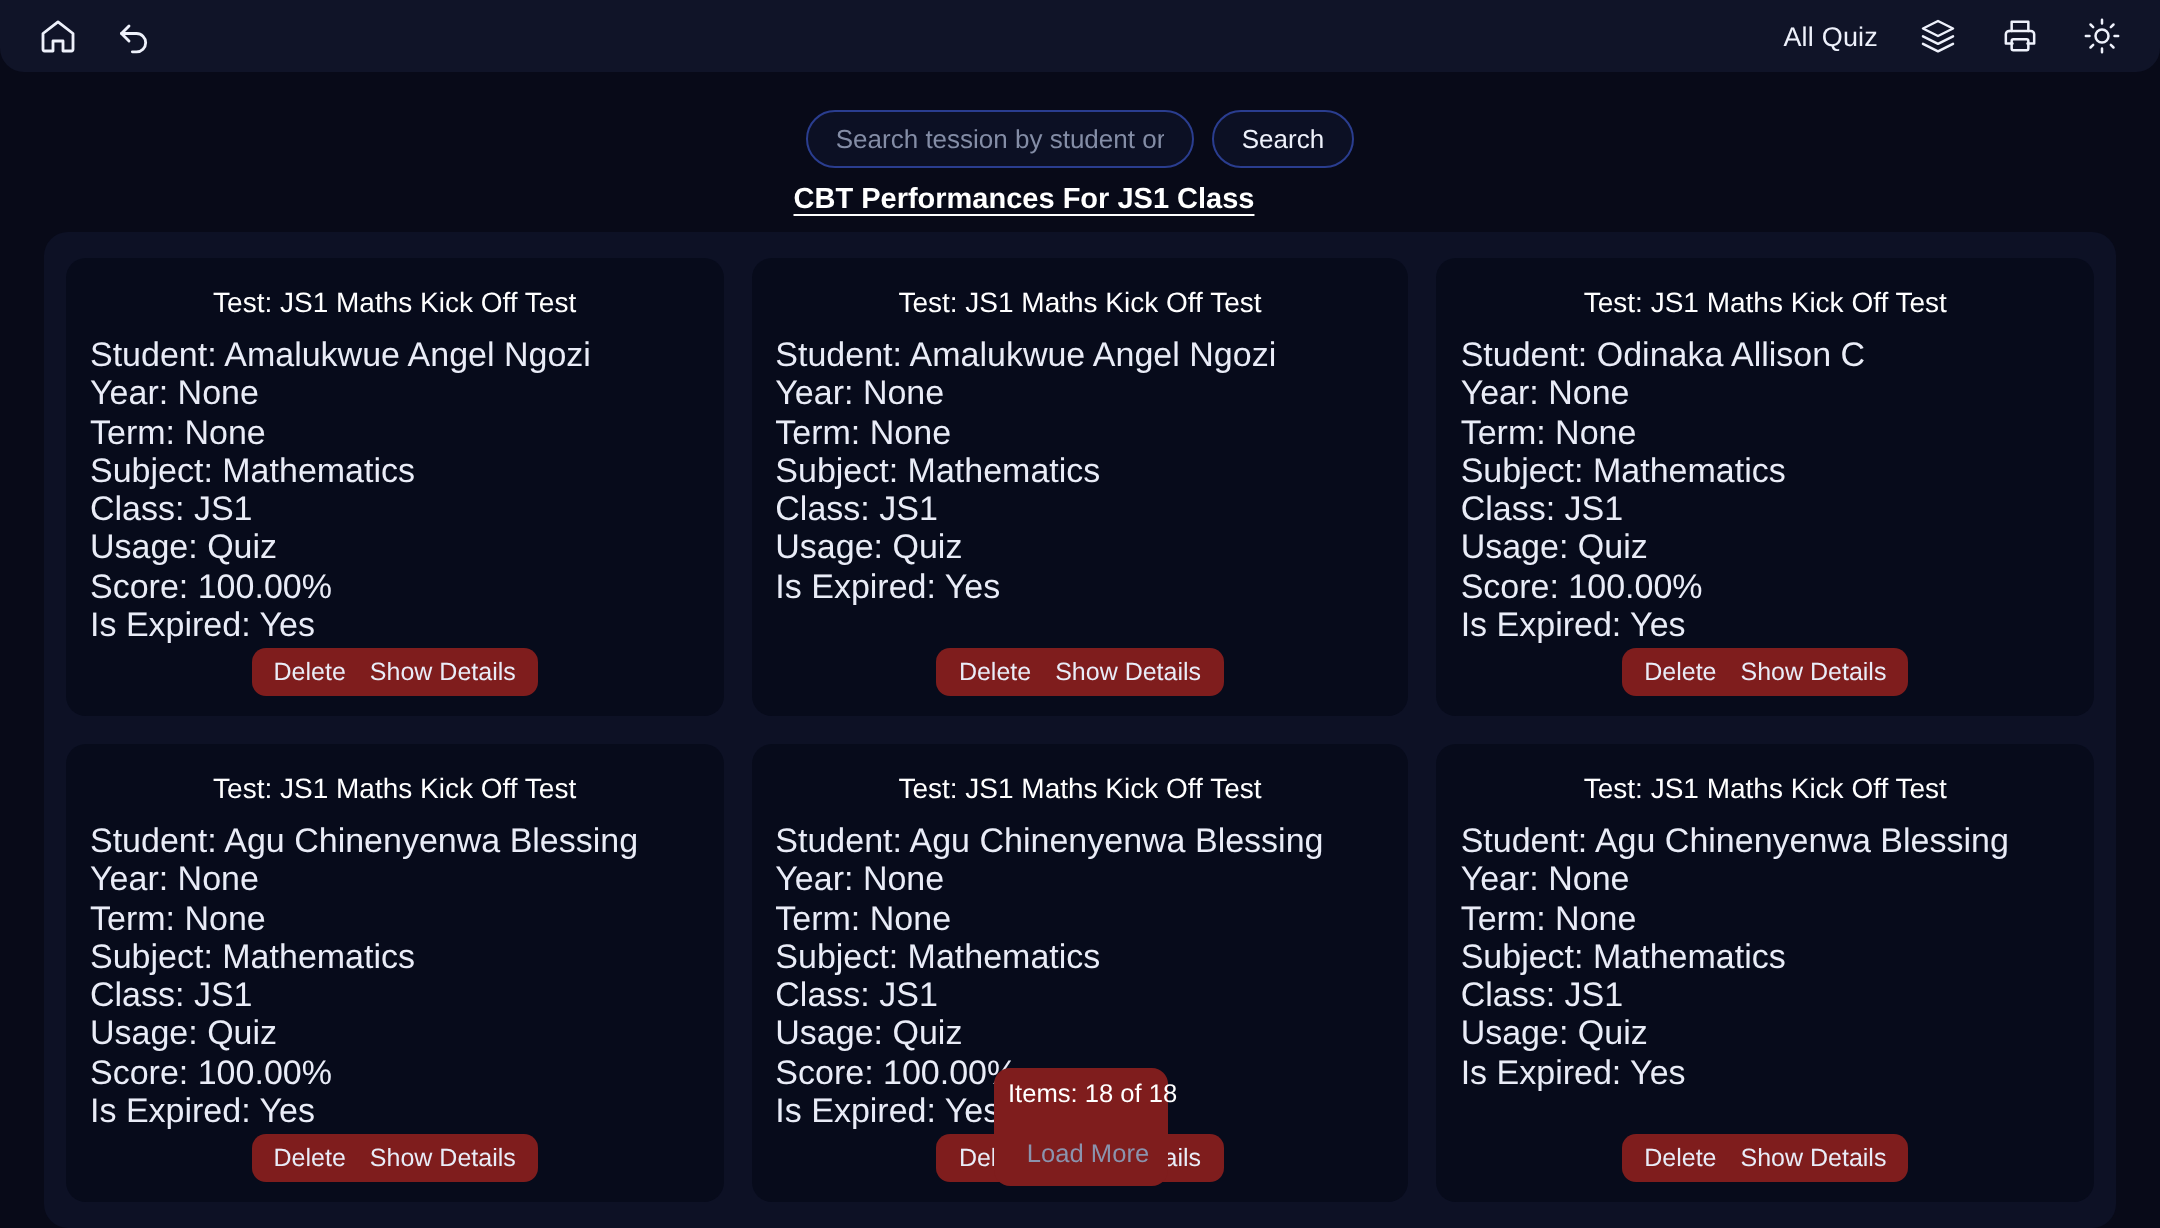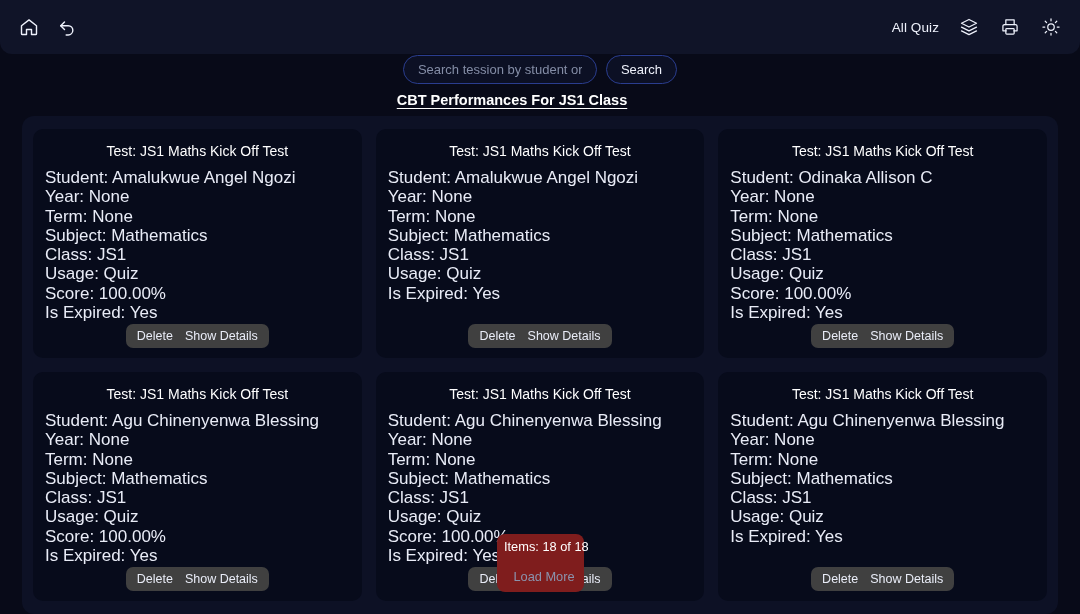--- a/index.html
+++ b/index.html
@@ -10,21 +10,21 @@
     background: #080a18;
     font-family: "Liberation Sans", sans-serif;
     overflow: hidden;
   }
 
   
   .topbar {
     position: absolute;
     top: 0; left: 0;
     width: 1080px;
-    height: 54px;
+    height: 36px;
     background: #101428;
     border-radius: 0 0 12px 12px;
     display: flex;
     align-items: center;
     padding: 0 18px;
   }
   .topbar-left { display: flex; align-items: center; gap: 16px; }
   .topbar-right {
     margin-left: auto;
     display: flex;
@@ -129,21 +129,21 @@
     color: #e9ecf7;
     font-size: 17px;
     line-height: 19.3px;
     white-space: nowrap;
   }
   .card-actions {
     margin-top: auto;
     align-self: center;
     display: flex;
     gap: 12px;
-    background: #404040;
+    background: #7f1d1d;
     border-radius: 7px;
     padding: 5px 11px;
   }
   .card-btn {
     background: none;
     border: none;
     color: #e9ecf7;
     font-family: "Liberation Sans", sans-serif;
     font-size: 12.5px;
     cursor: pointer;

